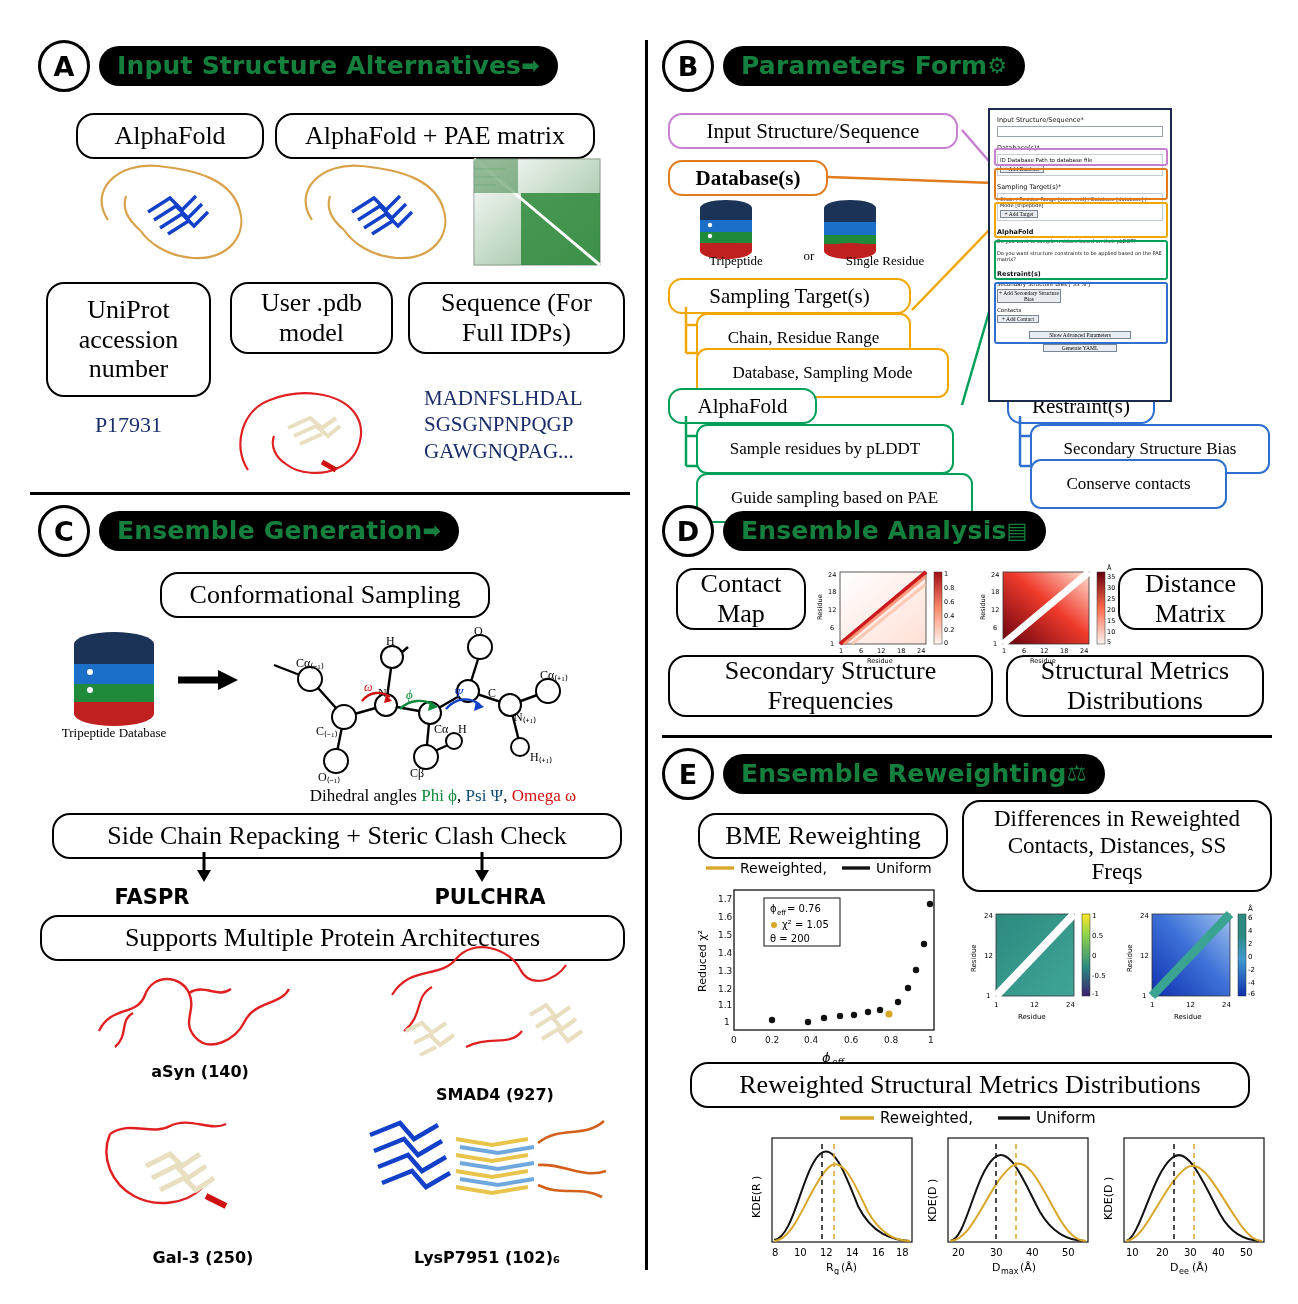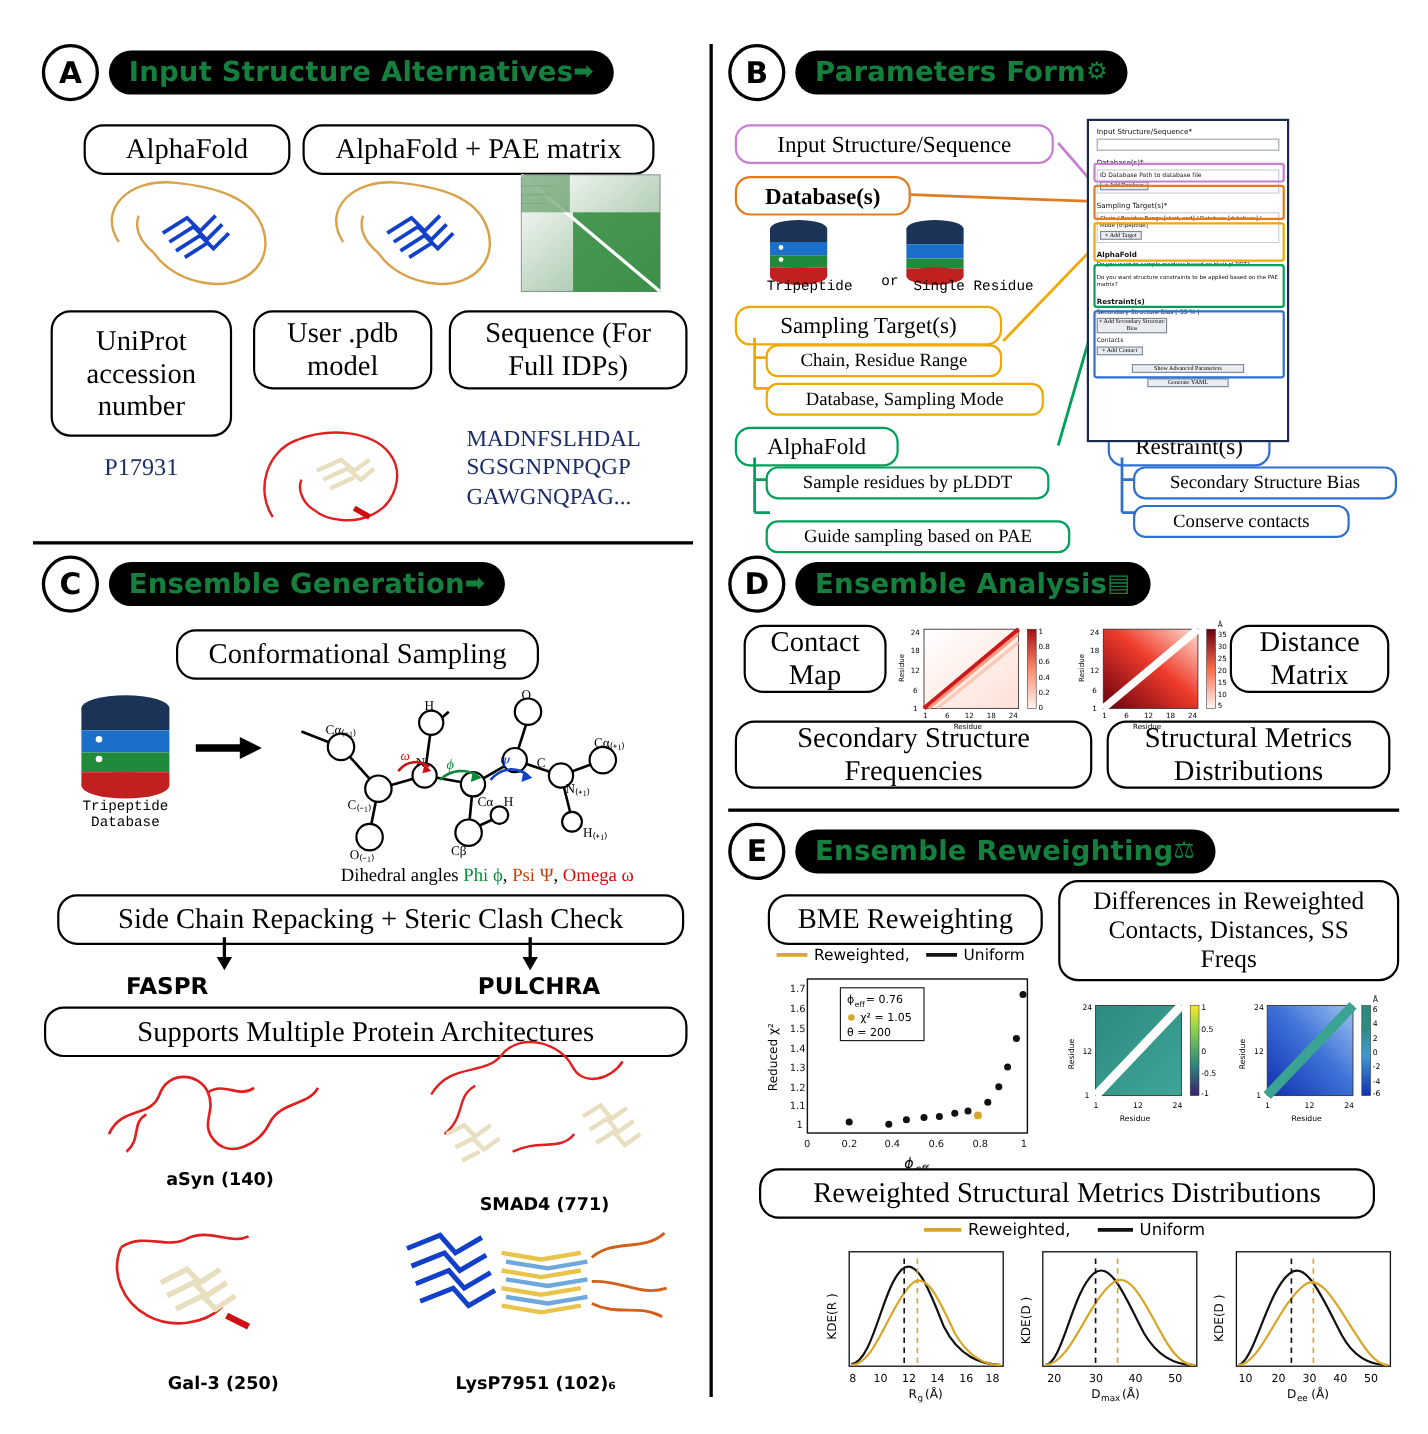--- a/index.html
+++ b/index.html
@@ -28,30 +28,30 @@
   }
   .hdr-row{display:flex;align-items:center;}
 
   
   .pill{
     border:2.5px solid #000;border-radius:14px;background:#fff;
     display:inline-flex;align-items:center;justify-content:center;
     text-align:center;padding:4px 14px;font-size:22px;line-height:1.15;
   }
   .pill.big{font-size:26px;border-radius:18px;padding:6px 18px;}
-  .pill.sm{font-size:16px;border-radius:11px;border-width:2px;padding:3px 10px;}
+  .pill.sm{font-size:16px;border-radius:11px;border-width:2px;padding:13px 10px;}
 
   .c-purple{border-color:#c77fd0;}
   .c-orange{border-color:#e07b1e;}
   .c-yellow{border-color:#f0a800;}
   .c-green {border-color:#00a05a;}
   .c-blue  {border-color:#2f6fd0;}
 
   .caption{font-family:"DejaVu Sans", sans-serif;font-weight:bold;font-size:16px;text-align:center;}
-  .small-caption{font-family:Liberation Mono, monospace;font-size:13px;text-align:center;}
+  .small-caption{font-family:Liberation Serif, serif;font-size:13px;text-align:center;}
   .seqtext{font-family:"Liberation Serif", serif;font-size:21px;color:#1b2d6b;line-height:1.25;}
 
   svg{display:block;}
 
   
   .appbox{
     position:absolute;border:2px solid #1b2a4a;background:#fff;
   }
   .apphdr{
     background:#1b3356;color:#fff;font-family:"DejaVu Sans", sans-serif;
@@ -376,21 +376,21 @@
   <text x="106" y="86" fill="#d01010" font-size="12" font-style="italic">ω</text>
   <path d="M142,104 C152,94 166,94 176,100" fill="none" stroke="#0a8a3a" stroke-width="2.4"></path>
   <path d="M172,96 L180,102 L170,106 Z" fill="#0a8a3a"></path>
   <text x="148" y="94" fill="#0a8a3a" font-size="13" font-style="italic">ϕ</text>
   <path d="M188,104 C198,92 212,92 222,100" fill="none" stroke="#1340c8" stroke-width="2.4"></path>
   <path d="M218,96 L226,102 L216,106 Z" fill="#1340c8"></path>
   <text x="196" y="92" fill="#1340c8" font-size="13" font-style="italic">Ψ</text>
 </svg>
 
 <div class="panel" style="left:258px;top:786px;width:370px;text-align:center;font-size:17px;">
-  <span>Dihedral angles </span><span style="color:#0a8a3a;">Phi ϕ</span>, <span style="color:#c2410c;">Psi Ψ</span>, <span style="color:#d01010;">Omega ω</span>
+  <span>Dihedral angles </span><span style="color:#0a8a3a;">Phi ϕ</span>, <span style="color:#0c4a6e;">Psi Ψ</span>, <span style="color:#d01010;">Omega ω</span>
 </div>
 
 <div class="panel" style="left:52px;top:813px;width:570px;">
   <div class="pill big" style="width:100%;box-sizing:border-box;">Side Chain Repacking + Steric Clash Check</div>
 </div>
 <svg class="panel" style="left:52px;top:850px;" width="570" height="34">
   <path d="M152,2 L152,24" stroke="#000" stroke-width="3"></path>
     <path d="M145,20 L152,32 L159,20 Z" fill="#000"></path>
   <path d="M430,2 L430,24" stroke="#000" stroke-width="3"></path>
     <path d="M423,20 L430,32 L437,20 Z" fill="#000"></path>
@@ -417,21 +417,21 @@
     <path d="M44,108 L60,100 L70,110 L84,100"></path>
     <path d="M50,120 L66,112"></path>
   </g>
   <g stroke="#e8dfc0" stroke-width="4" fill="none">
     <path d="M160,80 L176,70 L186,82 L200,72"></path>
     <path d="M166,92 L182,82 L192,94 L206,84"></path>
     <path d="M172,104 L188,94 L198,106 L212,96"></path>
   </g>
   <path d="M96,112 C120,100 140,112 152,96" fill="none" stroke="#e02020" stroke-width="2.2"></path>
 </svg>
-<div class="panel caption" style="left:370px;top:1085px;width:250px;">SMAD4 (771)</div>
+<div class="panel caption" style="left:370px;top:1085px;width:250px;">SMAD4 (927)</div>
 
 <svg class="panel" style="left:90px;top:1110px;" width="230" height="135">
   <path d="M20,24 C40,10 62,26 80,16 C100,6 120,22 136,14" fill="none" stroke="#e02020" stroke-width="2.4"></path>
   <path d="M20,24 C10,48 22,74 44,86 C66,98 96,94 112,78" fill="none" stroke="#e02020" stroke-width="2.4"></path>
   <g stroke="#e8dfc0" stroke-width="5" fill="none">
     <path d="M56,56 L80,44 L92,56 L110,44"></path>
     <path d="M62,68 L86,56 L98,68 L116,56"></path>
     <path d="M70,80 L94,68 L106,80 L124,68"></path>
   </g>
   <path d="M116,86 L136,96" stroke="#d01010" stroke-width="6"></path>

